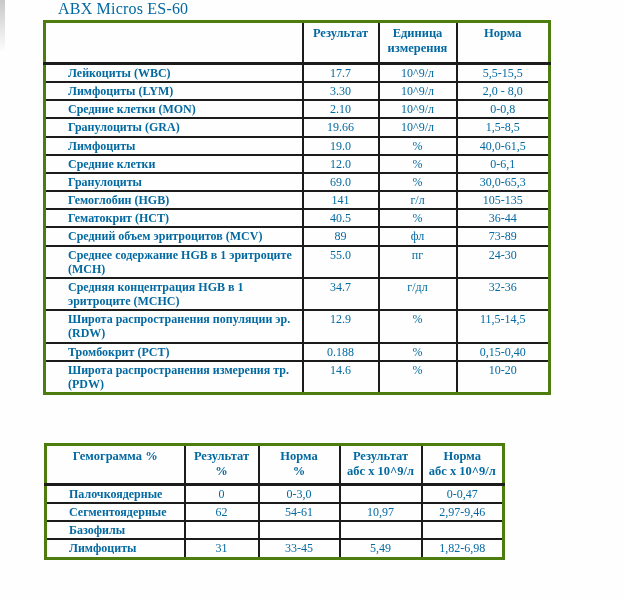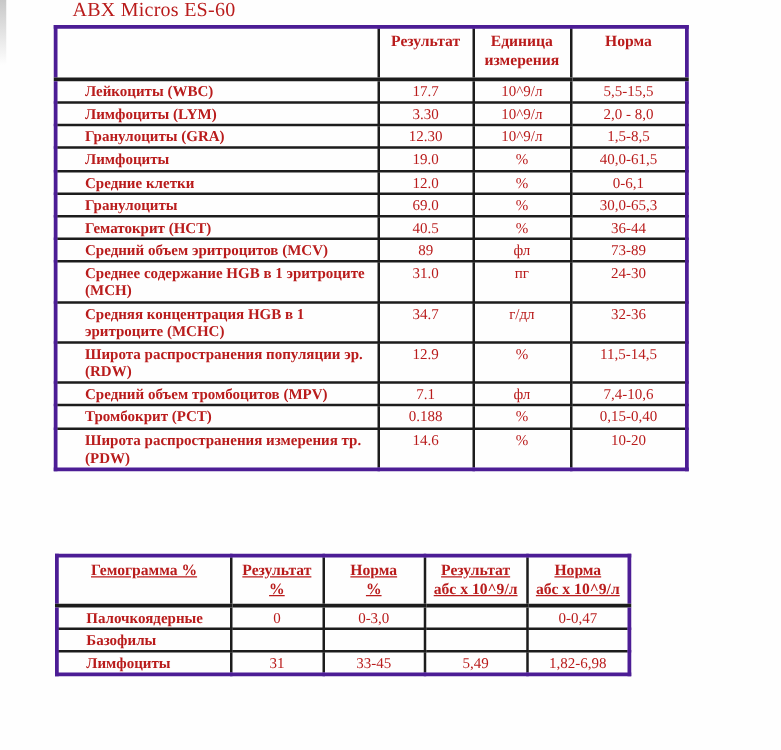--- a/index.html
+++ b/index.html
@@ -2,62 +2,62 @@
 <html><head>
 <meta charset="utf-8">
 <style>
   html, body { margin: 0; padding: 0; }
   .page {
     position: relative;
     width: 625px;
     height: 600px;
     background: #fefefe;
     font-family: "Liberation Serif", "DejaVu Serif", serif;
-    color: #b91c1c;
+    color: #0369a1;
     overflow: hidden;
   }
   .scan-smudge {
     position: absolute;
     left: 0; top: 0;
     width: 5px; height: 52px;
     background: linear-gradient(180deg, #ababab, rgba(171,171,171,0));
     opacity: .65;
   }
   .title {
     position: absolute;
     left: 58px; top: 0px;
     font-size: 16px;
     letter-spacing: .2px;
     white-space: nowrap;
   }
   table {
     position: absolute;
     border-collapse: collapse;
     table-layout: fixed;
-    border: 3px solid #4c1d95;
+    border: 3px solid #4d7c0f;
   }
   #t1 { left: 43px; top: 20px; width: 505px; }
   #t2 { left: 44px; top: 443px; width: 458px; }
   th, td {
     border: 2px solid #1c1c1c;
     vertical-align: top;
     padding: 1px 4px;
     font-size: 12px;
     line-height: 1.18;
   }
   th {
     font-weight: bold;
     text-align: center;
     white-space: pre-line;
     padding-top: 3px;
     font-size: 12.5px;
   }
   thead th { border-bottom-width: 3px; }
   #t1 thead tr { height: 42px; }
-  #t2 thead tr { height: 40px; text-decoration: underline; }
+  #t2 thead tr { height: 40px; }
   td.name {
     font-weight: bold;
     text-align: left;
     white-space: pre-line;
     padding-left: 22px;
     margin-top: 40px;
   }
   td.val { text-align: center; }
   tr.r1 { height: 14px; }
   tr.r2 { height: 28px; }
@@ -94,81 +94,87 @@
         <td class="val">10^9/л</td>
         <td class="val">5,5-15,5</td>
       </tr>
       <tr class="r1">
         <td class="name">Лимфоциты (LYM)</td>
         <td class="val">3.30</td>
         <td class="val">10^9/л</td>
         <td class="val">2,0 - 8,0</td>
       </tr>
       <tr class="r1">
+        <td class="name">Средние клетки (MON)</td>
+        <td class="val">2.10</td>
+        <td class="val">10^9/л</td>
+        <td class="val">0-0,8</td>
+      </tr>
+      <tr class="r1">
         <td class="name">Гранулоциты (GRA)</td>
-        <td class="val">12.30</td>
+        <td class="val">19.66</td>
         <td class="val">10^9/л</td>
         <td class="val">1,5-8,5</td>
       </tr>
       <tr class="r1">
         <td class="name">Лимфоциты</td>
         <td class="val">19.0</td>
         <td class="val">%</td>
         <td class="val">40,0-61,5</td>
       </tr>
       <tr class="r1">
         <td class="name">Средние клетки</td>
         <td class="val">12.0</td>
         <td class="val">%</td>
         <td class="val">0-6,1</td>
       </tr>
       <tr class="r1">
         <td class="name">Гранулоциты</td>
         <td class="val">69.0</td>
         <td class="val">%</td>
         <td class="val">30,0-65,3</td>
+      </tr>
+      <tr class="r1">
+        <td class="name">Гемоглобин (HGB)</td>
+        <td class="val">141</td>
+        <td class="val">г/л</td>
+        <td class="val">105-135</td>
       </tr>
       <tr class="r1">
         <td class="name">Гематокрит (HCT)</td>
         <td class="val">40.5</td>
         <td class="val">%</td>
         <td class="val">36-44</td>
       </tr>
       <tr class="r1">
         <td class="name">Средний объем эритроцитов (MCV)</td>
         <td class="val">89</td>
         <td class="val">фл</td>
         <td class="val">73-89</td>
       </tr>
       <tr class="r2">
         <td class="name">Среднее содержание HGB в 1 эритроците
 (MCH)</td>
-        <td class="val">31.0</td>
+        <td class="val">55.0</td>
         <td class="val">пг</td>
         <td class="val">24-30</td>
       </tr>
       <tr class="r2">
         <td class="name">Средняя концентрация HGB в 1
 эритроците (MCHC)</td>
         <td class="val">34.7</td>
         <td class="val">г/дл</td>
         <td class="val">32-36</td>
       </tr>
       <tr class="r2">
         <td class="name">Широта распространения популяции эр.
 (RDW)</td>
         <td class="val">12.9</td>
         <td class="val">%</td>
         <td class="val">11,5-14,5</td>
-      </tr>
-      <tr class="r1">
-        <td class="name">Средний объем тромбоцитов (MPV)</td>
-        <td class="val">7.1</td>
-        <td class="val">фл</td>
-        <td class="val">7,4-10,6</td>
       </tr>
       <tr class="r1">
         <td class="name">Тромбокрит (PCT)</td>
         <td class="val">0.188</td>
         <td class="val">%</td>
         <td class="val">0,15-0,40</td>
       </tr>
       <tr class="r2">
         <td class="name">Широта распространения измерения тр.
 (PDW)</td>
@@ -202,20 +208,27 @@
     </thead>
     <tbody>
       <tr>
         <td class="name">Палочкоядерные</td>
         <td class="val">0</td>
         <td class="val">0-3,0</td>
         <td class="val"></td>
         <td class="val">0-0,47</td>
       </tr>
       <tr>
+        <td class="name">Сегментоядерные</td>
+        <td class="val">62</td>
+        <td class="val">54-61</td>
+        <td class="val">10,97</td>
+        <td class="val">2,97-9,46</td>
+      </tr>
+      <tr>
         <td class="name">Базофилы</td>
         <td class="val"></td>
         <td class="val"></td>
         <td class="val"></td>
         <td class="val"></td>
       </tr>
       <tr>
         <td class="name">Лимфоциты</td>
         <td class="val">31</td>
         <td class="val">33-45</td>

